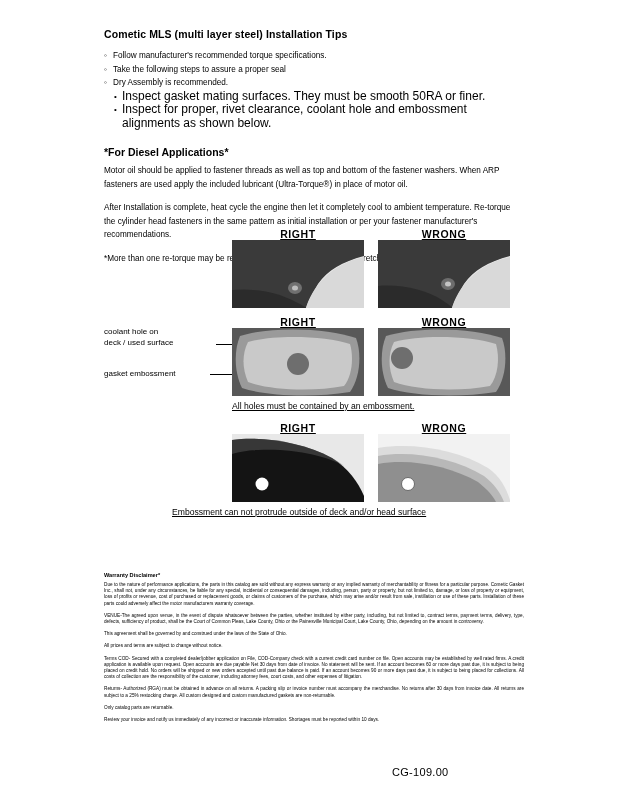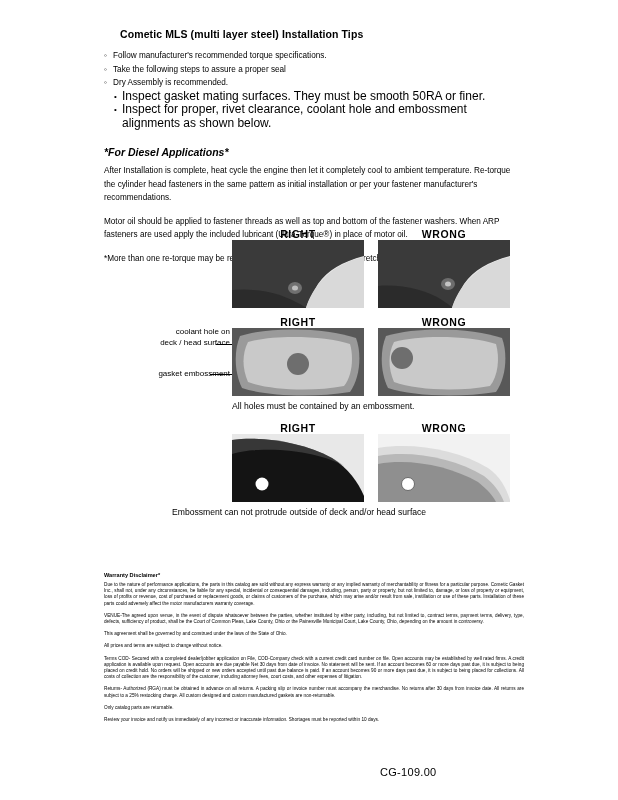--- a/index.html
+++ b/index.html
@@ -24,21 +24,21 @@
   }
   .content {
     position: absolute;
     left: 104px;
     top: 28px;
     width: 420px;
   }
   h1.title {
     font-size: 10.5px;
     font-weight: bold;
-    margin: 0 0 9px 16px;
+    margin: 0 0 9px 0;
     letter-spacing: 0.1px;
   }
   ul.bullets {
     list-style: none;
     margin: 0;
     padding: 0;
   }
   ul.bullets > li {
     font-size: 8.2px;
     line-height: 13.5px;
@@ -68,21 +68,20 @@
     content: "\2022";
     position: absolute;
     left: 0;
     top: 0;
     font-size: 8px;
   }
   h2.subhead {
     font-size: 10.5px;
     font-weight: bold;
     margin: 16px 0 6px 0;
-    font-style: italic;
   }
   p.body {
     font-size: 8.2px;
     line-height: 13.5px;
     margin: 0 0 10px 0;
   }
   p.note {
     font-size: 8.2px;
     line-height: 13.5px;
     margin: 4px 0 0 0;
@@ -91,20 +90,21 @@
   
   .figures {
     position: absolute;
     left: 104px;
     top: 228px;
     width: 420px;
   }
   .figrow {
     position: relative;
     margin-bottom: 4px;
+    text-decoration: underline;
   }
   .figlabels {
     display: flex;
     gap: 14px;
     justify-content: flex-start;
     margin-left: 128px;
   }
   .figlabel {
     width: 132px;
     text-align: center;
@@ -134,21 +134,20 @@
     margin-left: 68px;
   }
 
   
   .callouts {
     position: absolute;
     left: 0;
     top: 10px;
     width: 126px;
     font-size: 8px;
-    text-align: right;
   }
   .callout-line {
     line-height: 11px;
   }
   .leader {
     position: absolute;
     background: #000;
     height: 1px;
   }
 
@@ -165,21 +164,21 @@
     margin: 0 0 4px 0;
   }
   .warranty p {
     font-size: 4.7px;
     line-height: 6.2px;
     margin: 0 0 6px 0;
     text-align: justify;
   }
   .docnum {
     position: absolute;
-    left: 380px;
+    left: 392px;
     top: 766px;
     font-size: 11px;
     font-weight: normal;
     letter-spacing: 0.3px;
   }
 </style>
 </head>
 <body>
 
 <div class="page">
@@ -191,22 +190,22 @@
       <li>Follow manufacturer's recommended torque specifications.</li>
       <li>Take the following steps to assure a proper seal</li>
       <li>Dry Assembly is recommended.</li>
     </ul>
     <ul class="subbullets">
       <li>Inspect gasket mating surfaces.  They must be smooth 50RA or finer.</li>
       <li>Inspect for proper, rivet clearance, coolant hole and embossment alignments as shown below.</li>
     </ul>
 
     <h2 class="subhead">*For Diesel Applications*</h2>
+    <p class="body">Motor oil should be applied to fastener threads as well as top and bottom of the fastener washers. When ARP fasteners are used apply the included lubricant (Ultra-Torque®) in place of motor oil.</p>
     <p class="body">After Installation is complete, heat cycle the engine then let it completely cool to ambient temperature. Re-torque the cylinder head fasteners in the same pattern as initial installation or per your fastener manufacturer's recommendations.</p>
-    <p class="body">Motor oil should be applied to fastener threads as well as top and bottom of the fastener washers. When ARP fasteners are used apply the included lubricant (Ultra-Torque®) in place of motor oil.</p>
     <p class="note">*More than one re-torque may be required to achieve proper fastener stretch*</p>
   </div>
 
   <div class="figures">
 
     <div class="figrow">
       <div class="figlabels">
         <div class="figlabel">RIGHT</div>
         <div class="figlabel">WRONG</div>
       </div>
@@ -235,21 +234,21 @@
     </div>
 
     <div class="figrow" style="margin-top:8px;">
       <div class="figlabels">
         <div class="figlabel">RIGHT</div>
         <div class="figlabel">WRONG</div>
       </div>
 
       <div class="callouts">
         <div class="callout-line">coolant hole on</div>
-        <div class="callout-line">deck / head surface</div>
+        <div class="callout-line">deck / used surface</div>
         <div class="callout-line" style="margin-top:20px;">gasket embossment</div>
       </div>
       <div class="leader" style="left:112px; top:28px; width:34px;"></div>
       <div class="leader" style="left:106px; top:58px; width:42px;"></div>
 
       <div class="panels">
         <div class="panel">
           <svg width="132" height="68" viewBox="0 0 132 68" xmlns="http://www.w3.org/2000/svg">
             <rect x="0" y="0" width="132" height="68" fill="#e3e3e3"></rect>
             <path d="M0,0 L132,0 L132,68 L0,68 Z" fill="#585858"></path>

